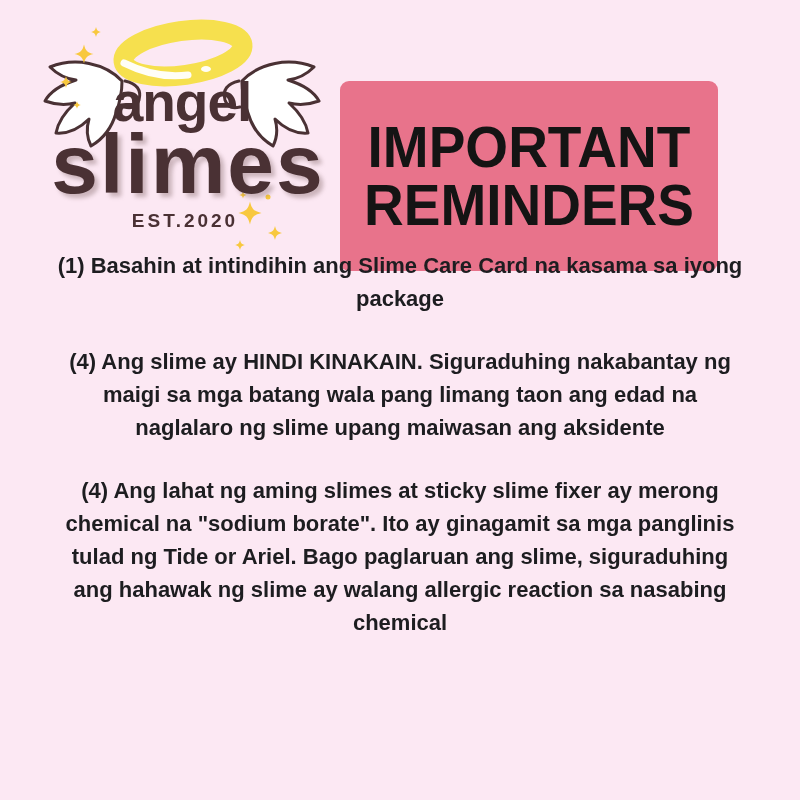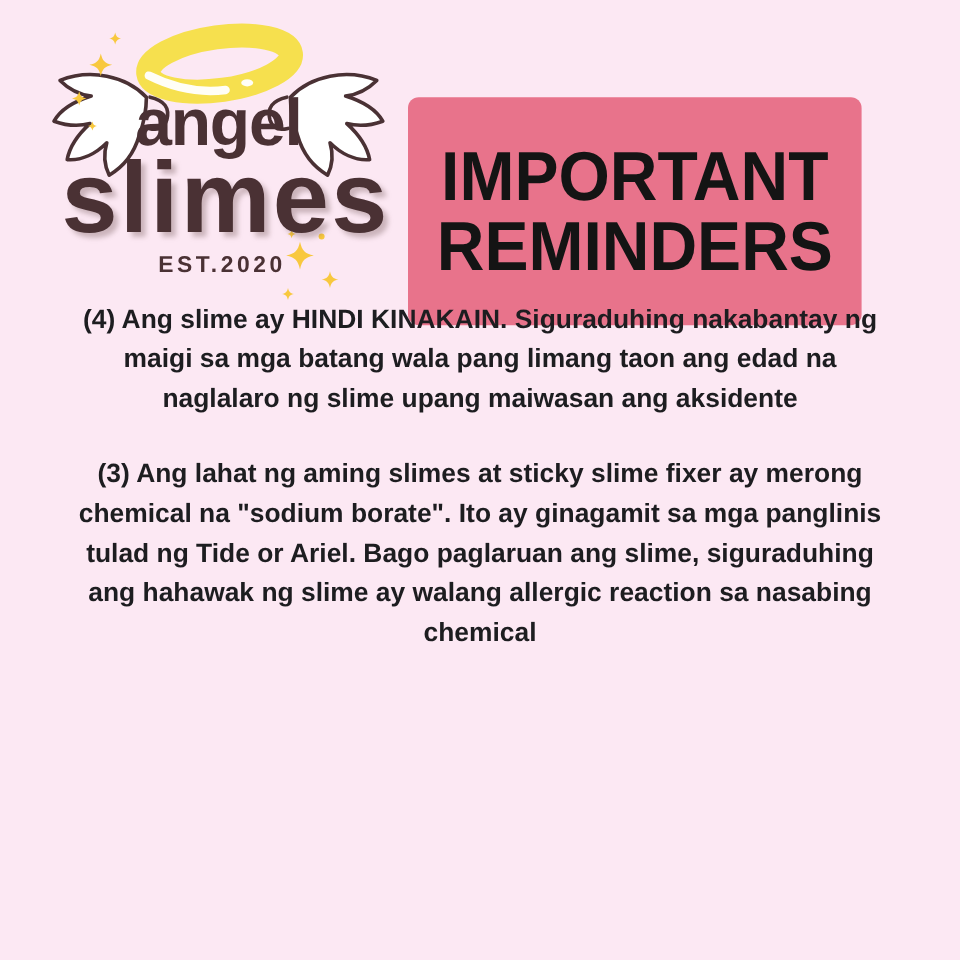--- a/index.html
+++ b/index.html
@@ -136,23 +136,25 @@
     <text class="brand brand-main" x="178" y="188" text-anchor="middle">slimes</text>
     <text class="brand brand-est" x="175" y="222" text-anchor="middle">EST.2020</text>
   </svg>
 
   <div class="badge" style="color: rgb(20, 20, 20);">
     <div class="badge-line">IMPORTANT</div>
     <div class="badge-line">REMINDERS</div>
   </div>
 
   <div class="reminders">
+    <p class="reminder">(1) Basahin at intindihin ang Slime Care Card na kasama sa iyong
+package</p>
     <p class="reminder">(4) Ang slime ay HINDI KINAKAIN. Siguraduhing nakabantay ng
 maigi sa mga batang wala pang limang taon ang edad na
 naglalaro ng slime upang maiwasan ang aksidente</p>
-    <p class="reminder">(3) Ang lahat ng aming slimes at sticky slime fixer ay merong
+    <p class="reminder">(4) Ang lahat ng aming slimes at sticky slime fixer ay merong
 chemical na "sodium borate". Ito ay ginagamit sa mga panglinis
 tulad ng Tide or Ariel. Bago paglaruan ang slime, siguraduhing
 ang hahawak ng slime ay walang allergic reaction sa nasabing
 chemical</p>
   </div>
 
 </div>
 
 </body></html>

